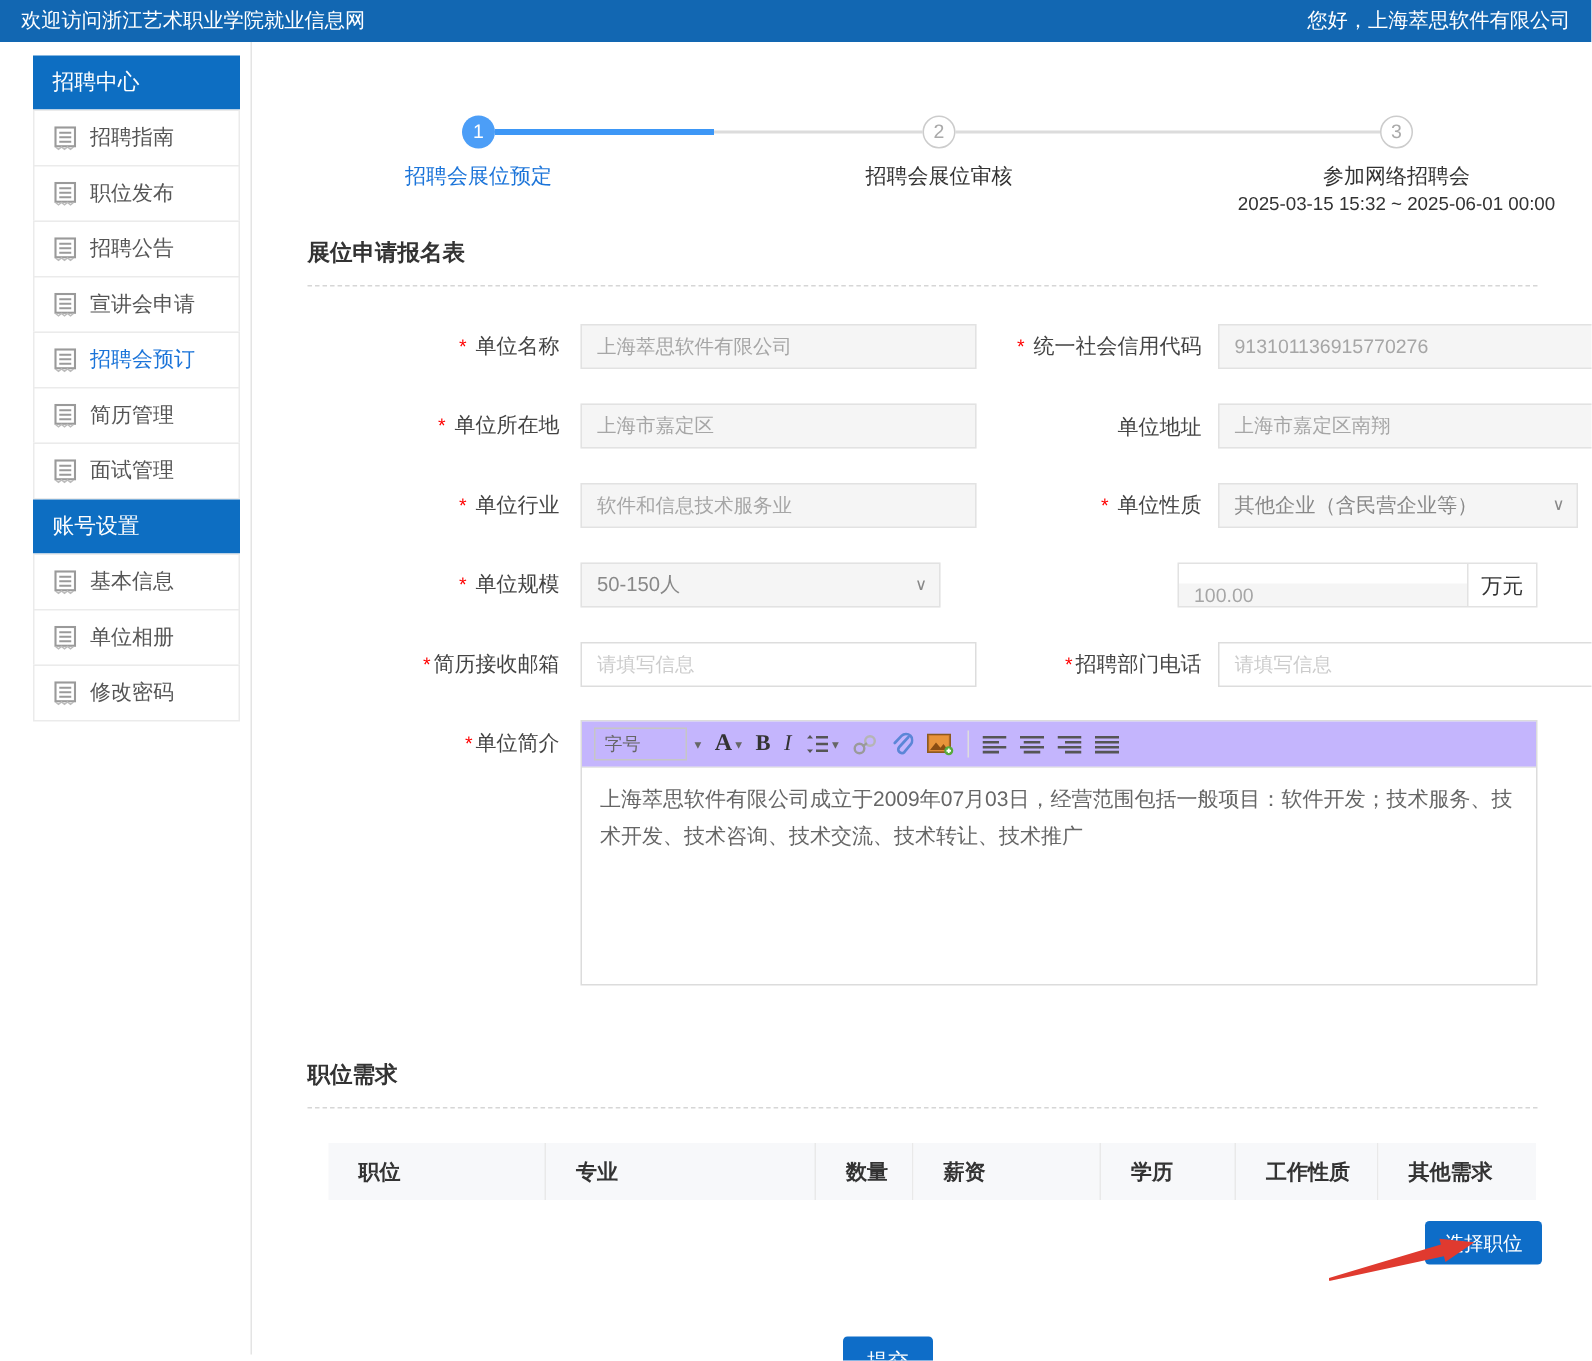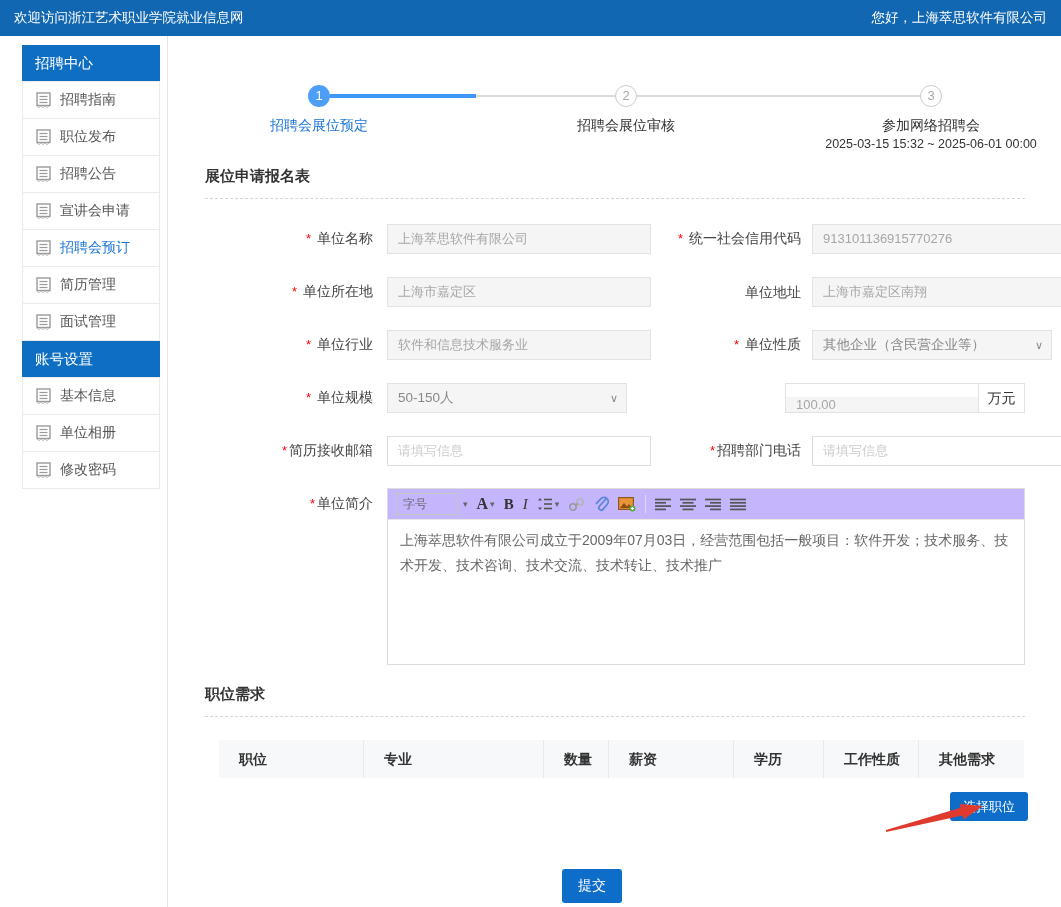--- a/index.html
+++ b/index.html
@@ -1,20 +1,20 @@
 <!DOCTYPE html>
 <html><head>
 <meta charset="utf-8">
 <style>
   * { margin:0; padding:0; box-sizing:border-box; }
   html,body { width:1061px; height:907px; overflow:hidden; background:#fff;
     font-family:"Liberation Sans","DejaVu Sans",sans-serif; }
 
   
-  .topbar { height:36px; background:#1267b2; color:#fff; display:flex;
+  .topbar { height:28px; background:#1267b2; color:#fff; display:flex;
     justify-content:space-between; align-items:center; padding:0 14px; font-size:13.5px; }
 
   
   .wrapper { display:flex; height:875px; }
   .side-col { width:168px; border-right:1px solid #e4e4e4; flex:0 0 168px;padding-left:14px; }
   .main { flex:1; position:relative; }
 
   
   .sidebar { margin:9px 7px 0 8px; }
   .group-header { height:37px; line-height:37px; background:#0d6ec2; color:#fff;
@@ -376,21 +376,21 @@
                     <line x1="0" y1="11.4" x2="16" y2="11.4" stroke="#555" stroke-width="1.7"></line>
                   </svg>
               </span>
             </div>
             <div class="ed-content">上海萃思软件有限公司成立于2009年07月03日，经营范围包括一般项目：软件开发；技术服务、技术开发、技术咨询、技术交流、技术转让、技术推广</div>
           </div>
         </div>
       </div>
     </div>
 
-    <div class="section-title" style="margin-top:20px;">职位需求</div>
+    <div class="section-title" style="margin-top:50px;">职位需求</div>
 
     <div class="pos-table">
       <div class="th" style="width:145px;">职位</div>
       <div class="th" style="width:180px;">专业</div>
       <div class="th" style="width:65px;">数量</div>
       <div class="th" style="width:125px;">薪资</div>
       <div class="th" style="width:90px;">学历</div>
       <div class="th" style="width:95px;">工作性质</div>
       <div class="th" style="width:105px;">其他需求</div>
     </div>

